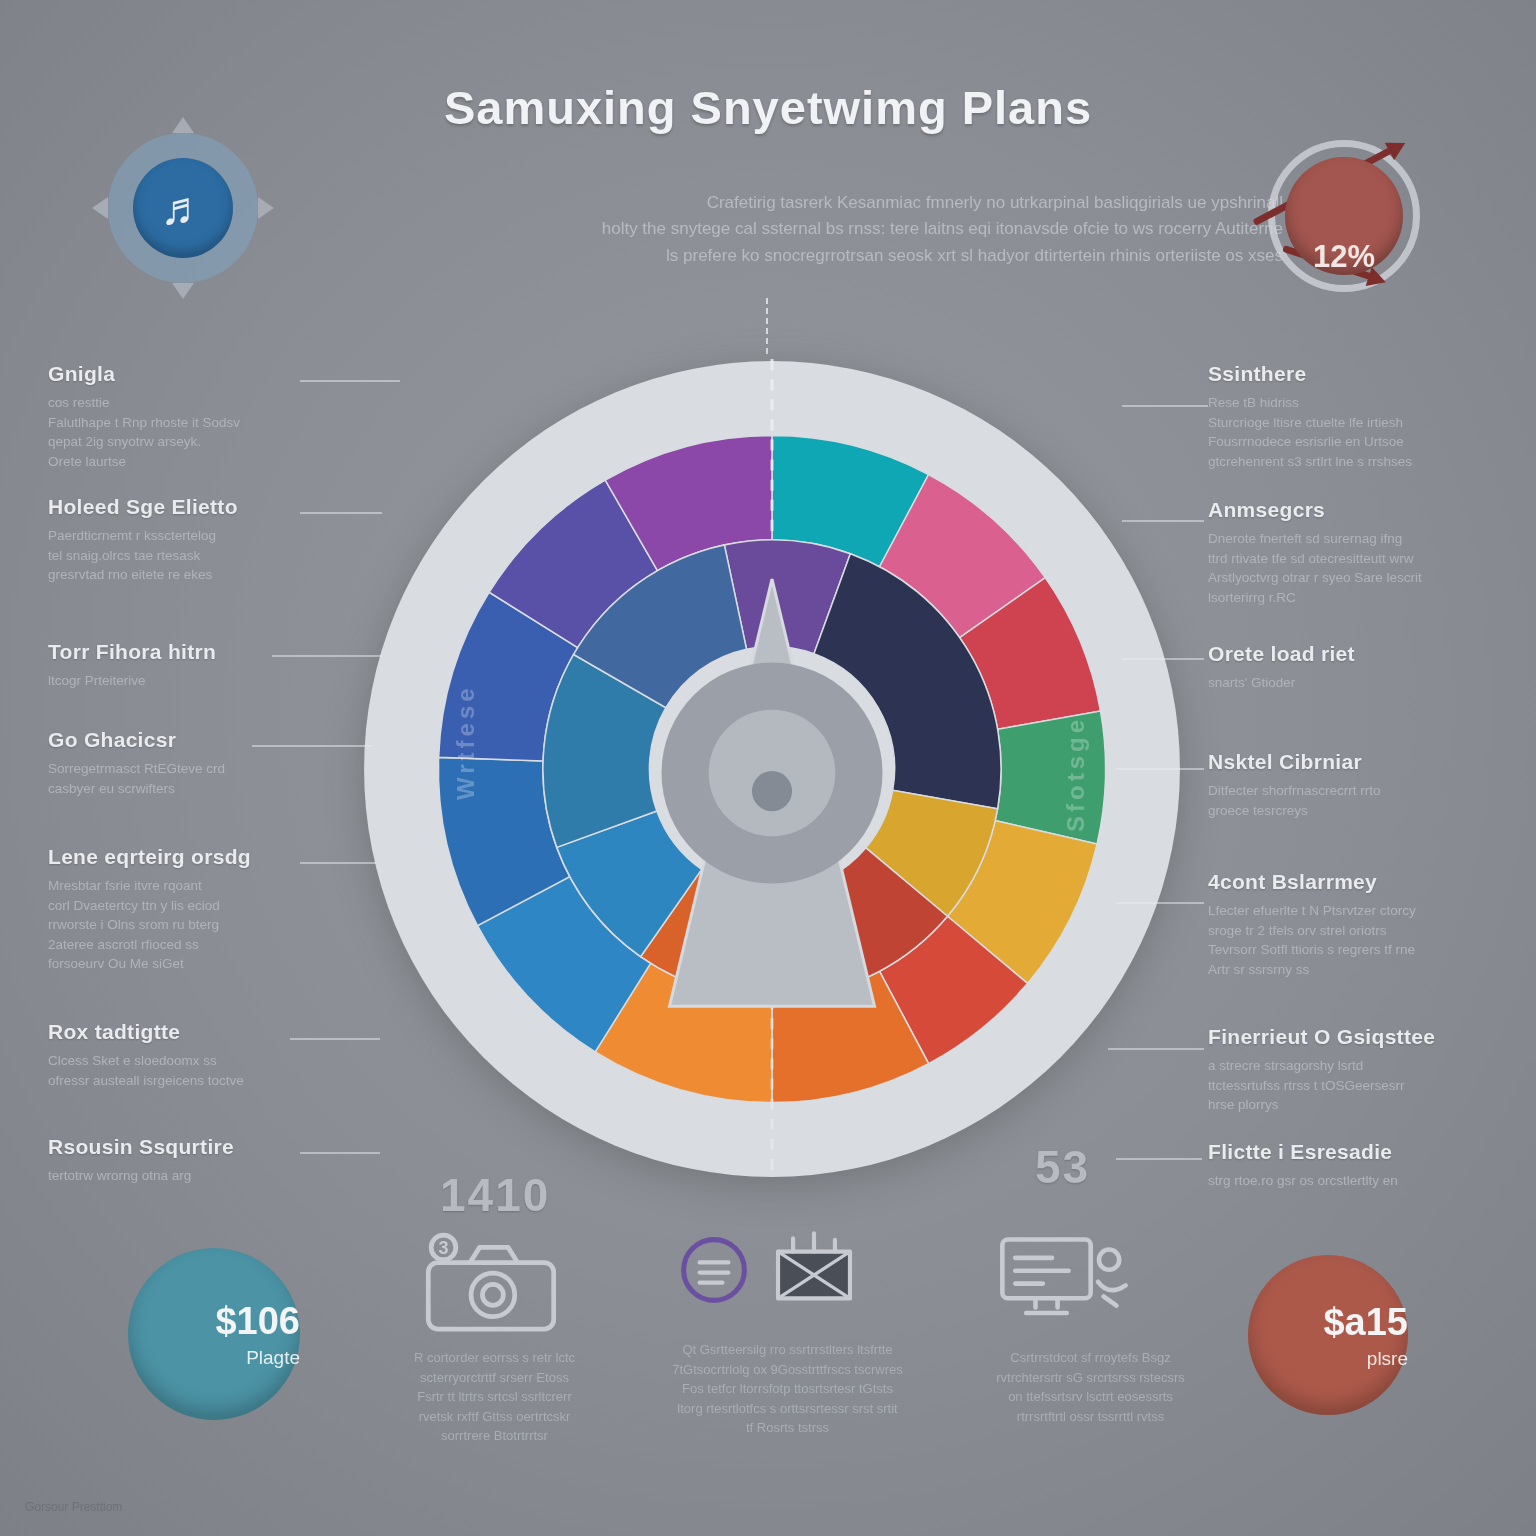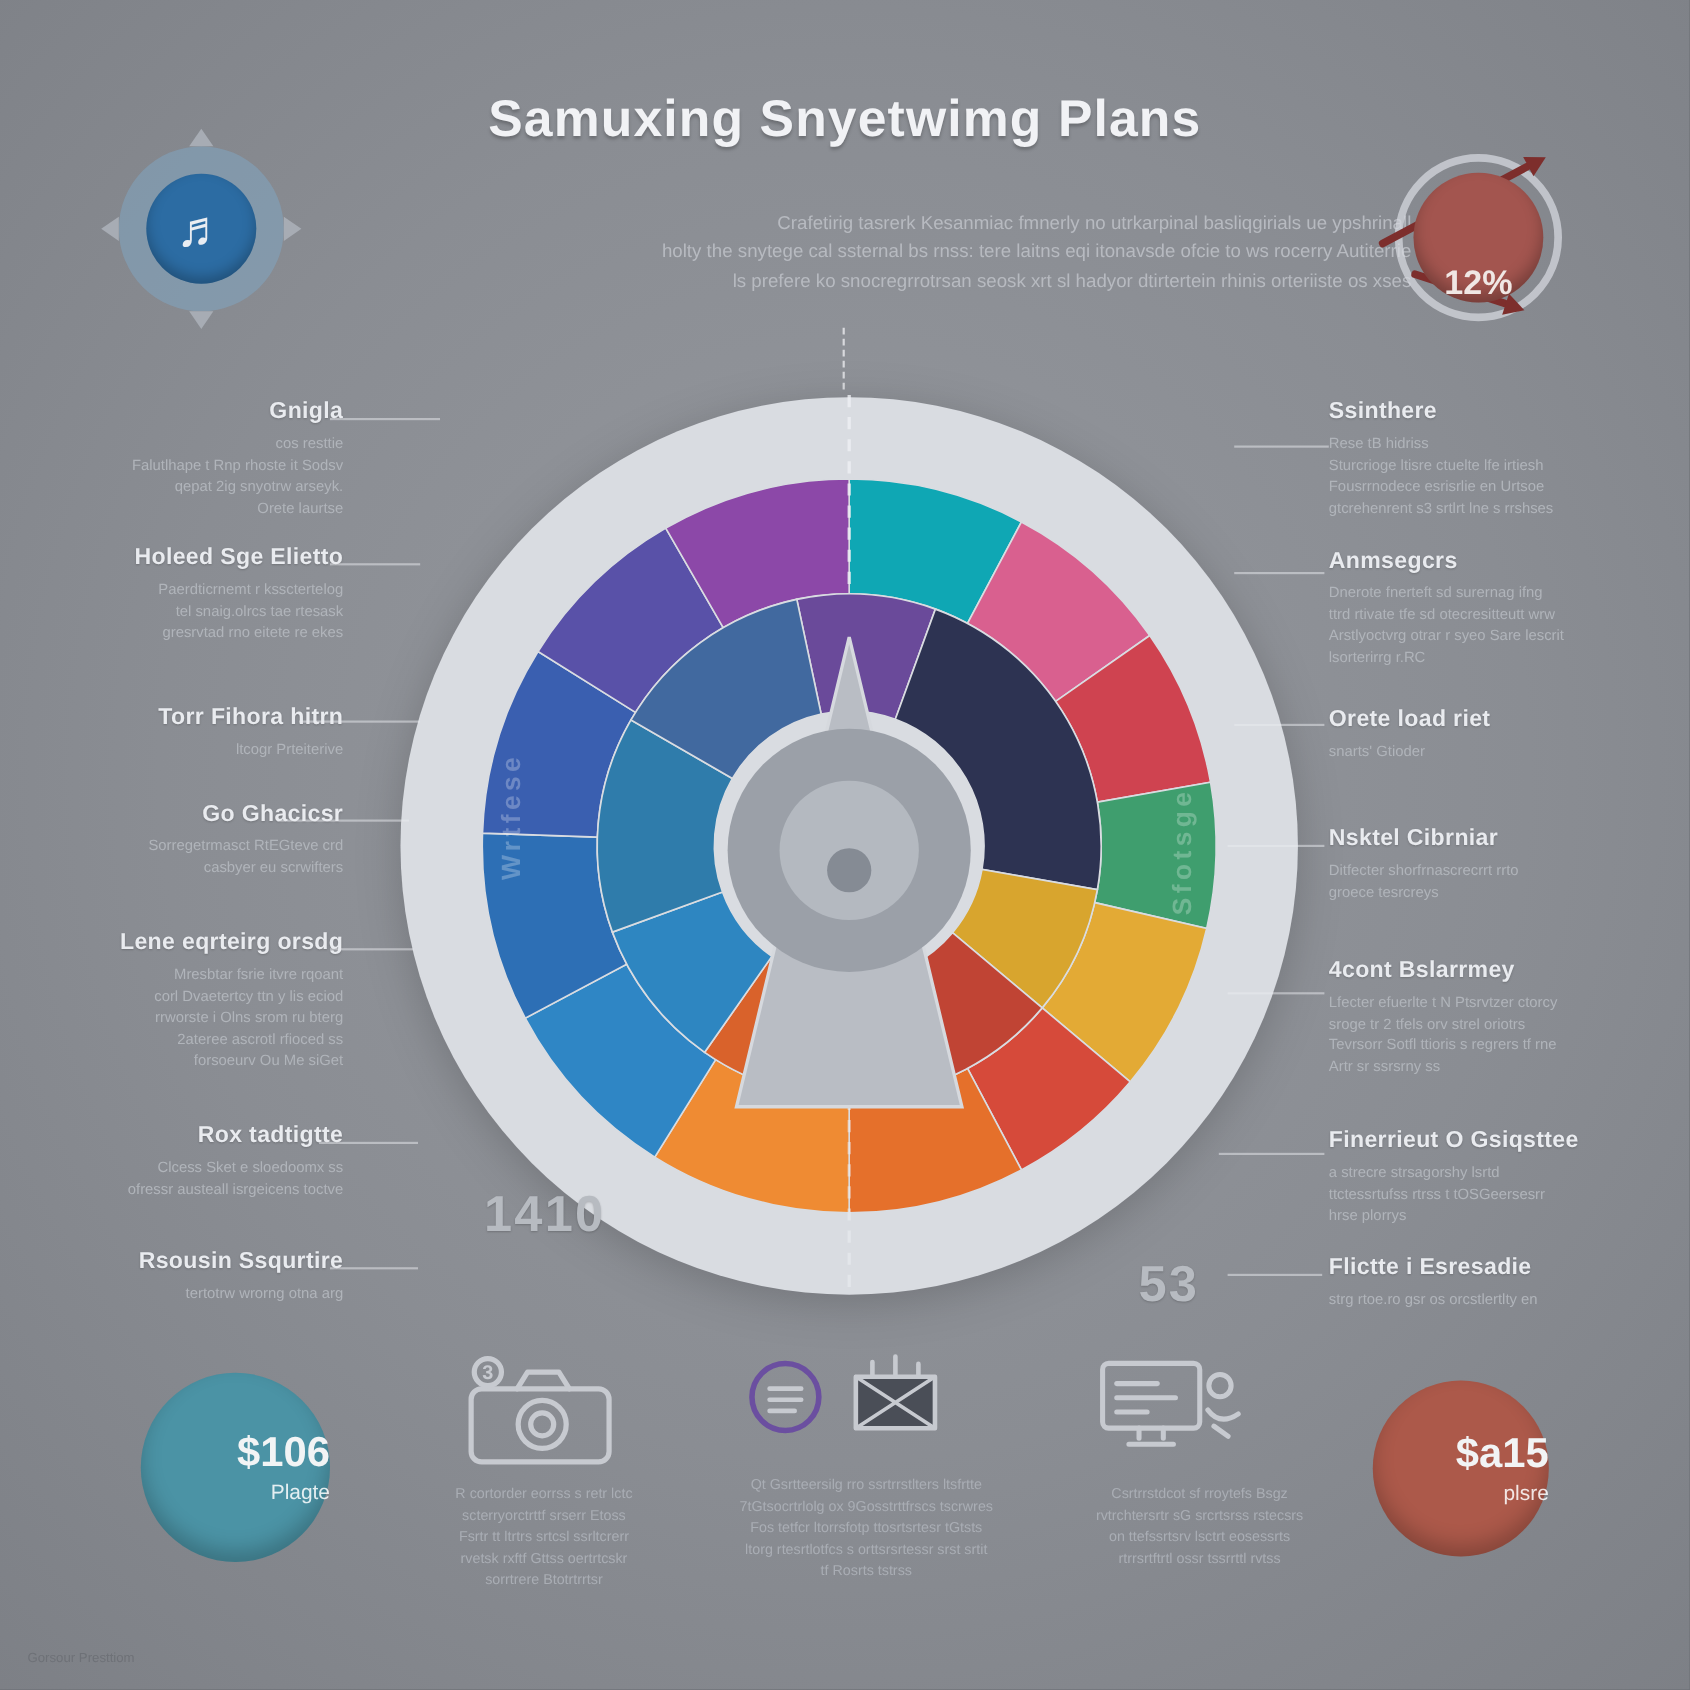--- a/index.html
+++ b/index.html
@@ -48,28 +48,28 @@
   
   .wheel { position:absolute; left:350px; top:343px; width:844px; height:844px;
     filter:drop-shadow(0 8px 20px rgba(0,0,0,0.18)); }
   .wheel svg { width:100%; height:100%; }
   .watermark { position:absolute; writing-mode:vertical-rl; transform:rotate(180deg);
     color:rgba(255,255,255,0.26); font-size:24px; letter-spacing:4px; font-weight:bold; }
   .wm-left  { left:452px; top:560px; height:240px; }
   .wm-right { left:1062px; top:612px; height:220px; }
   .wheel-number { position:absolute; font-size:46px; font-weight:bold; color:#b7bbc1;
     letter-spacing:2px; text-shadow:0 1px 2px rgba(0,0,0,0.2); }
-  .num-left  { left:440px; top:1076px; }
+  .num-left  { left:440px; top:1168px; }
   .num-right { left:1035px; top:1140px; }
   .dash-divider { position:absolute; left:766px; top:298px; height:56px; width:0;
     border-left:2px dashed rgba(240,241,244,0.75); }
 
   
   .callout { position:absolute; }
-  .callout.cl { left:20px;   width:292px; text-align:right; }
+  .callout.cl { left:48px;   width:292px; text-align:left; }
   .callout.cr { left:1208px; width:302px; text-align:left; }
   .callout h3 { font-size:21px; font-weight:bold; color:#e9ebef; margin-bottom:7px; letter-spacing:0.3px;
     text-shadow:0 1px 2px rgba(0,0,0,0.2); }
   .callout p { font-size:13.5px; line-height:1.45; color:#b0b4ba; white-space:pre-line; }
   .cline { position:absolute; height:2px; background:rgba(233,235,239,0.5); }
 
   
   .price-badge { position:absolute; border-radius:50%; display:flex; flex-direction:column;
     align-items:flex-end; justify-content:center; box-shadow:inset 0 -10px 18px rgba(0,0,0,0.22); }
   .price-badge .price { font-size:38px; font-weight:bold; color:#f2f4f5; }

